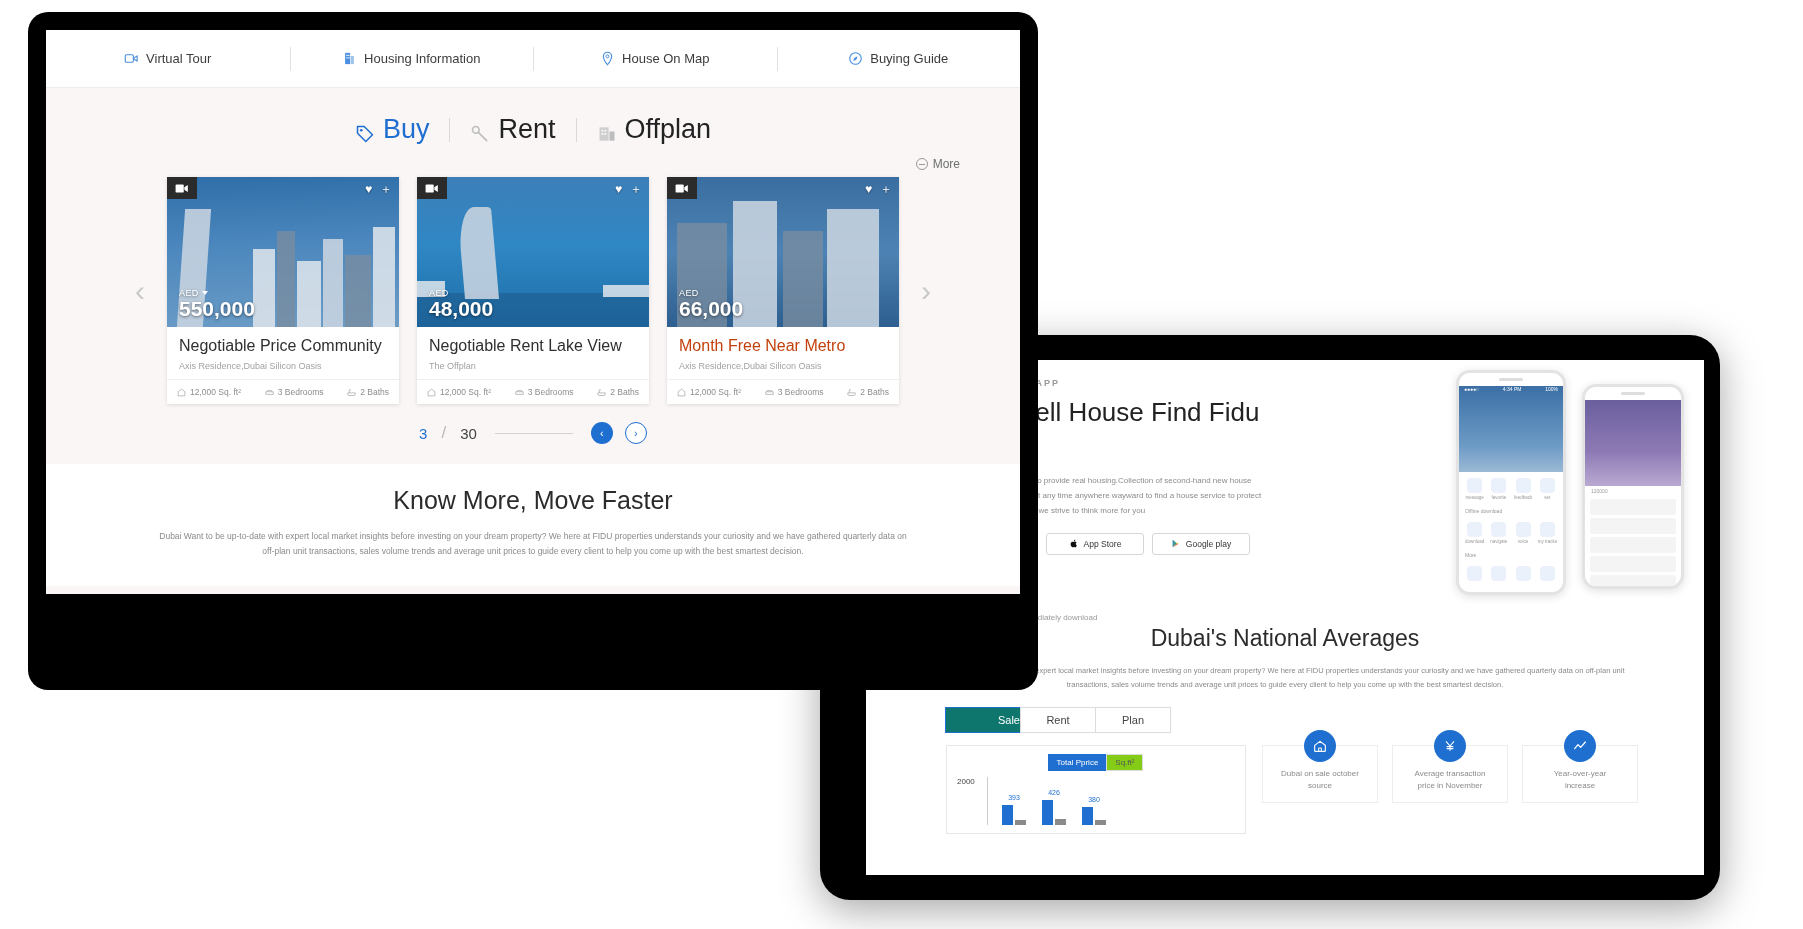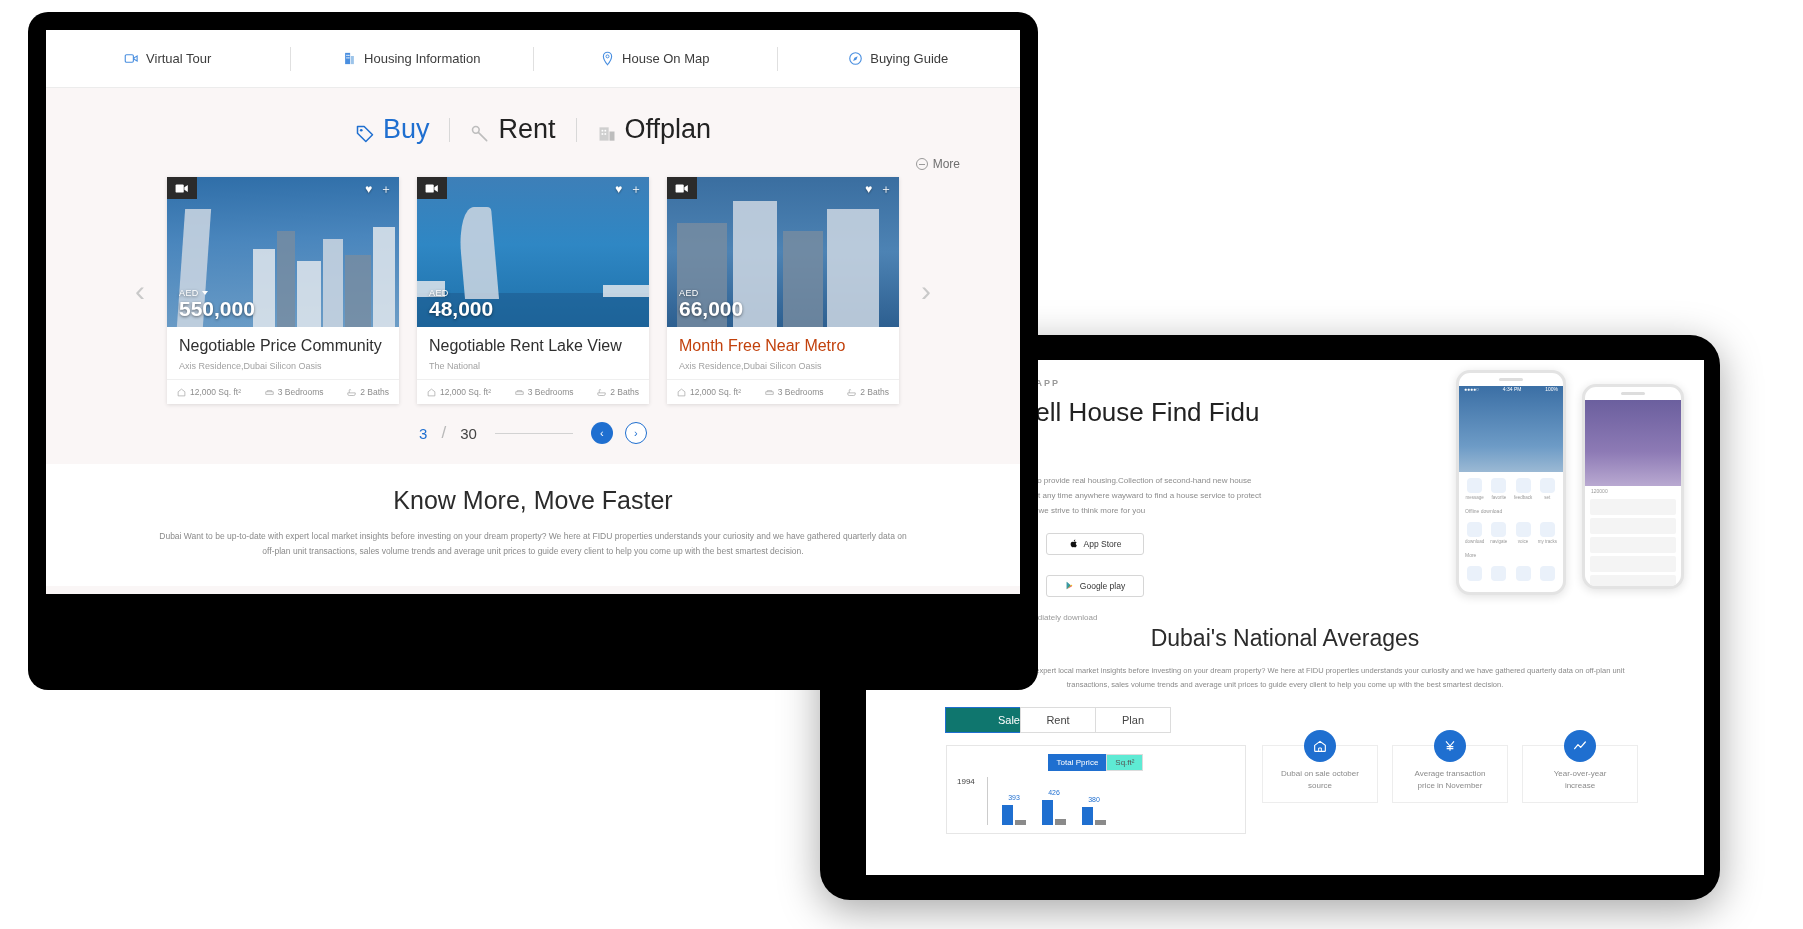--- a/index.html
+++ b/index.html
@@ -117,21 +117,21 @@
   .know p { text-align:center; font-size:8.5px; color:#8a8a8a; line-height:1.8; max-width:760px; margin:14px auto 0; }
 
   
   .t-hero { position:relative; background:#fff; height:245px; padding: 18px 0 0 100px; }
   .t-kicker { font-size:9px; letter-spacing:2px; color:#9a9a9a; font-weight:bold; }
   .t-h1 { font-size:26px; color:#222; line-height:1.25; margin-top:8px; max-width:330px; font-weight:normal;}
   .t-desc { font-size:8px; color:#8c8c8c; line-height:1.9; margin-top:12px; max-width:310px; }
   .t-dl { display:flex; gap:14px; margin-top:14px; align-items:flex-start; }
   .qr { width:66px; height:66px; background:
       repeating-conic-gradient(#111 0 25%, #fff 0 50%) 0 0/7px 7px; border:2px solid #fff; }
-  .stores { display:flex; flex-direction:column; gap:20px; }
+  .stores { display:flex; flex-direction:row; gap:8px; }
   .store-btn { width:98px; height:22px; border:1px solid #d6d6d6; border-radius:3px; background:#fff;
                display:flex; align-items:center; justify-content:center; gap:5px; font-size:8.5px; color:#333; }
   .store-btn svg { width:10px; height:11px; }
   .t-scan { display:flex; align-items:center; gap:5px; font-size:8px; color:#9a9a9a; margin-top:14px; }
   .t-scan svg { width:9px; height:9px; }
 
   .phones { position:absolute; right:20px; top:10px; display:flex; gap:16px; align-items:flex-start; }
   .phone { width:110px; height:225px; border:3px solid #e3e3e3; border-radius:14px; background:#fff;
            position:relative; box-shadow:0 2px 10px rgba(0,0,0,.12); overflow:hidden; }
   .phone.p-b { width:102px; height:205px; margin-top:14px; }
@@ -150,21 +150,21 @@
   .t-avg { background:#fff; padding:20px 0 0; }
   .t-avg h2 { text-align:center; font-size:23px; color:#2b2b2b; font-weight:normal; }
   .t-avg p { text-align:center; font-size:7.5px; color:#8a8a8a; line-height:1.9; max-width:700px; margin:12px auto 0; }
   .srp { display:flex; margin:14px 0 0 80px; width:225px; }
   .srp div { flex:1; text-align:center; font-size:11px; padding:6px 0; border:1px solid #dcdcdc; color:#444; background:#fff; margin-left:-1px;}
   .srp div.on { background:#0f766e; color:#fff; border-color:#1f6fd0;text-align:right; }
 
   .t-bottom { display:flex; gap:16px; padding:12px 0 0 80px; align-items:flex-start; }
   .chartbox { width:300px; border:1px solid #e6e6e6; background:#fff; padding:8px 10px; position:relative; }
   .chart-toggle { display:flex; justify-content:center; }
-  .chart-toggle div { font-size:8px; padding:3px 8px; border:1px solid #dcdcdc; color:#555; background:#5eead4; margin-left:-1px;}
+  .chart-toggle div { font-size:8px; padding:3px 8px; border:1px solid #dcdcdc; color:#555; background:#84cc16; margin-left:-1px;}
   .chart-toggle div.on { background:#1f6fd0; color:#fff; border-color:#1f6fd0; }
   .plot { display:flex; margin-top:6px; height:48px; }
   .y-ax { width:30px; font-size:8px; color:#444; }
   .bars { flex:1; display:flex; align-items:flex-end; gap:16px; border-left:1px solid #ccc; padding-left:14px; position:relative; }
   .bgrp { display:flex; gap:2px; align-items:flex-end; position:relative; }
   .bgrp .lab { position:absolute; top:-11px; left:0; width:100%; text-align:center; font-size:7px; color:#1f6fd0; }
   .bar { width:11px; background:#1f6fd0; }
   .bar.g { background:#8a8a8a; }
 
   .stats { display:flex; gap:14px; }
@@ -286,21 +286,21 @@
         </div>
 
         <div class="t-bottom">
           <div class="chartbox">
             <div class="chart-toggle">
               <div class="on">Total Pprice</div>
               <div>Sq.ft²</div>
             </div>
             <div class="plot">
               <div class="y-ax">
-                <span>1994</span>
+                <span>2000</span>
               </div>
               <div class="bars">
                 <div class="bgrp">
                   <span class="lab">393</span>
                   <div class="bar" style="height:20px"></div>
                   <div class="bar g" style="height:5px"></div>
                 </div>
                 <div class="bgrp">
                   <span class="lab">426</span>
                   <div class="bar" style="height:25px"></div>
@@ -518,21 +518,21 @@
                 </div>
                 <div class="price-wrap">
                   <div class="cur">
                     <span>AED</span>
                   </div>
                   <div class="price">48,000</div>
                 </div>
               </div>
               <div class="card-body">
                 <div class="card-title">Negotiable Rent Lake View</div>
-                <div class="card-sub">The National</div>
+                <div class="card-sub">The Offplan</div>
               </div>
               <div class="card-foot">
                 <span class="feat">
                   <svg viewBox="0 0 24 24">
                       <path d="M3 10l9-7 9 7v11H3z" fill="none" stroke="#aaa" stroke-width="2"></path>
                     </svg>
                   <span>12,000 Sq. ft²</span>
                 </span>
                 <span class="feat">
                   <svg viewBox="0 0 24 24">

